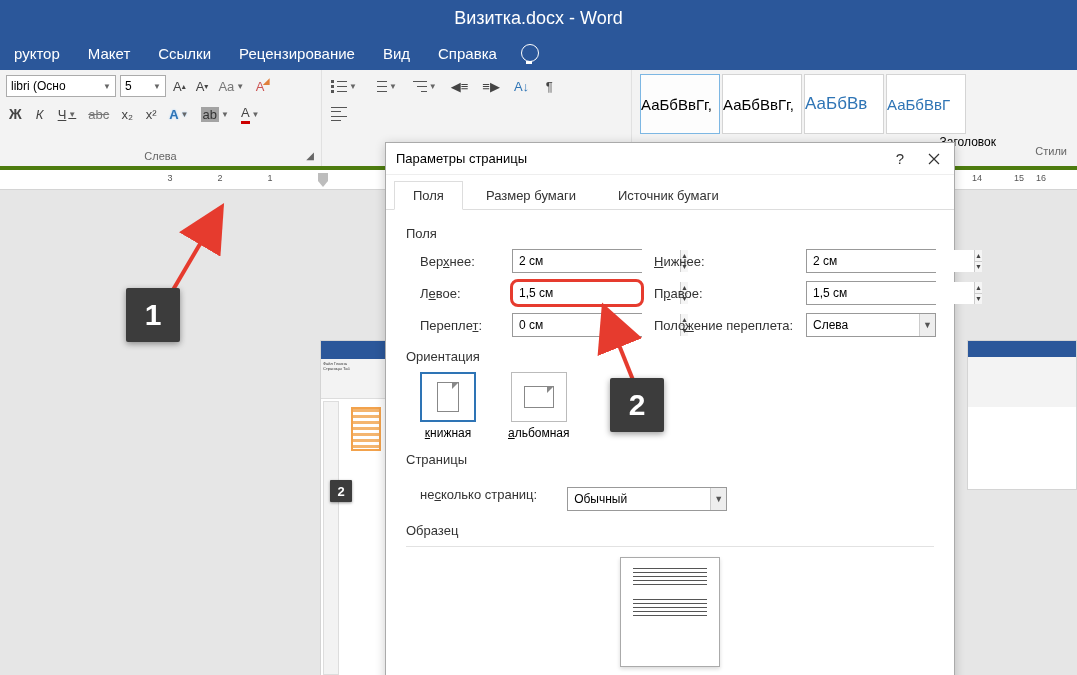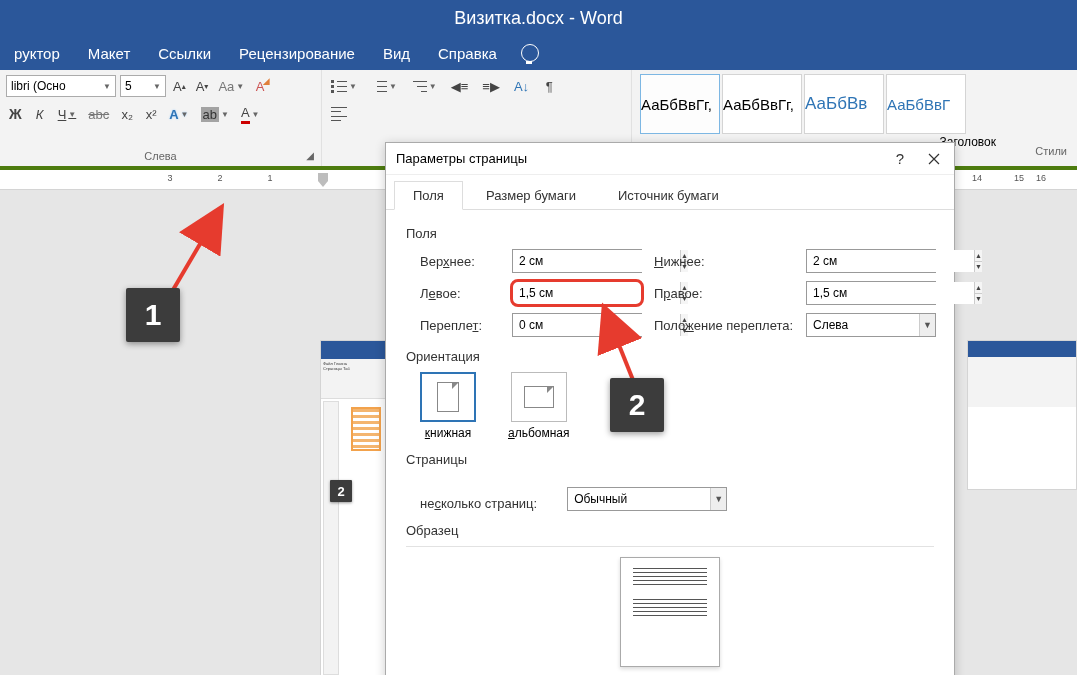--- a/index.html
+++ b/index.html
@@ -102,21 +102,21 @@
 .orient-box { display: flex; flex-direction: column; align-items: center; gap: 4px; cursor: pointer; }
 .orient-icon { width: 56px; height: 50px; border: 1px solid #bbb; display: flex; align-items: center; justify-content: center; background: #fff; }
 .orient-icon.sel { border: 2px solid #2e74b5; }
 .orient-page { border: 1px solid #888; position: relative; }
 .orient-page.port { width: 22px; height: 30px; }
 .orient-page.land { width: 30px; height: 22px; }
 .orient-page .fold2 { position: absolute; right: 0; top: 0; width: 0; height: 0; border-left: 6px solid #888; border-bottom: 6px solid transparent; }
 .orient-label { font-size: 12px; }
 .orient-label .ul { text-decoration: underline; }
 
-.pages-row { display: flex; align-items: flex-end; gap: 30px; padding-left: 14px; margin-top: 20px; }
+.pages-row { display: flex; align-items: flex-start; gap: 30px; padding-left: 14px; margin-top: 20px; }
 .pages-row .dropdown { width: 160px; }
 
 .sample { width: 100px; height: 110px; border: 1px solid #aaa; background: #fff; margin: 10px auto 0; box-shadow: 0 2px 4px rgba(0,0,0,.15); padding: 10px 12px; display: flex; flex-direction: column; gap: 3px; }
 .sample .sl { height: 1px; background: #555; }
 .sample .gap { height: 8px; }
 
 
 .marker-1 { position: absolute; left: 126px; top: 288px; width: 54px; height: 54px; background: #3c3c3c; color: #fff; display: flex; align-items: center; justify-content: center; font-size: 30px; font-weight: bold; border-radius: 2px; box-shadow: 0 2px 6px rgba(0,0,0,.4); z-index: 100; }
 .marker-2 { position: absolute; left: 610px; top: 378px; width: 54px; height: 54px; background: #3c3c3c; color: #fff; display: flex; align-items: center; justify-content: center; font-size: 30px; font-weight: bold; border-radius: 2px; box-shadow: 0 2px 6px rgba(0,0,0,.4); z-index: 100; }
 

